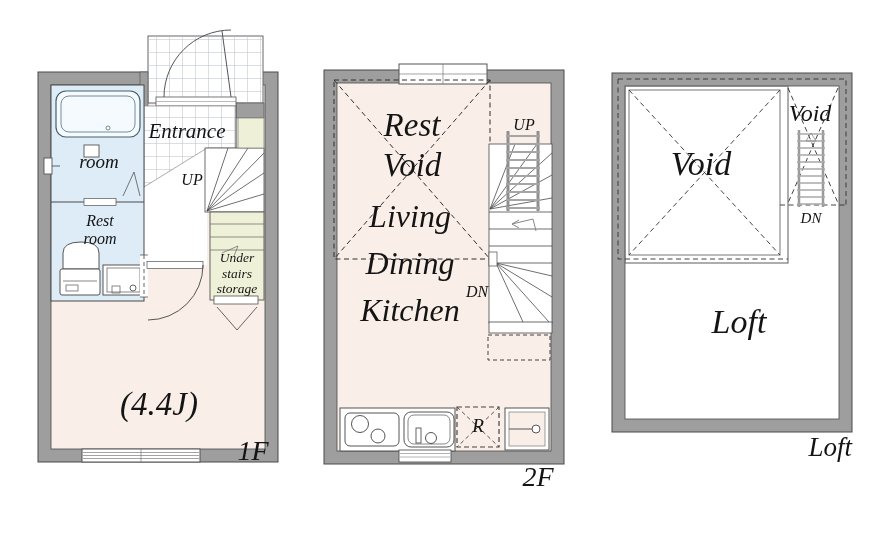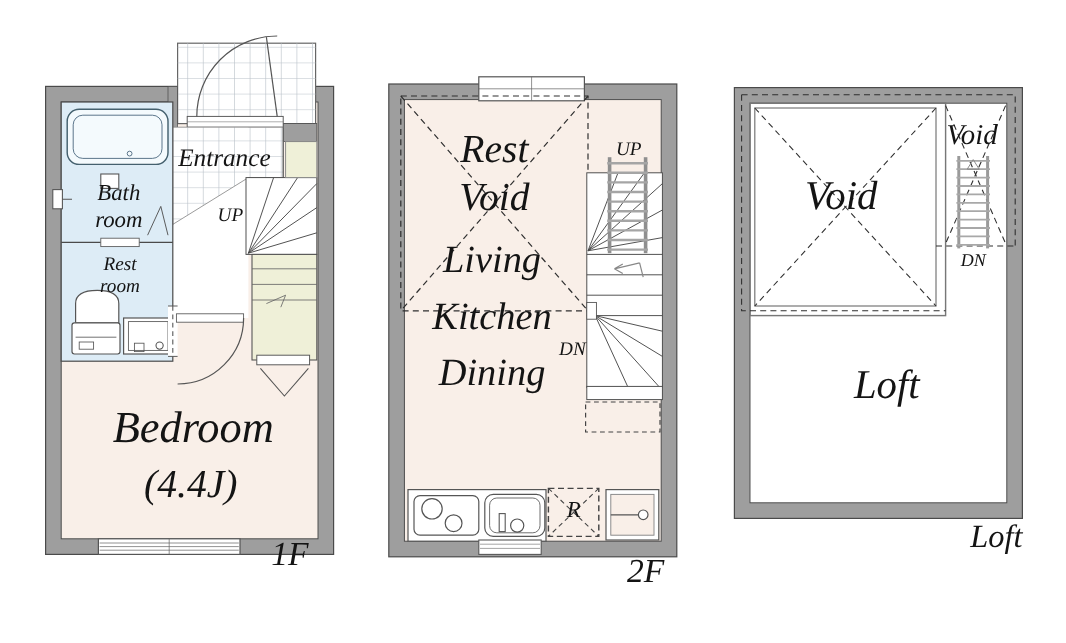--- a/index.html
+++ b/index.html
@@ -9,21 +9,21 @@
        color:#141414;text-align:center;white-space:nowrap;}
   .lbl span{display:block;}
   
   #lbl-entrance{left:137px;top:120px;width:100px;font-size:21px;line-height:22px;}
   #lbl-bath{left:55px;top:151px;width:88px;font-size:19px;line-height:22px;}
   #lbl-rest{left:58px;top:212px;width:84px;font-size:16px;line-height:18px;}
   #lbl-up1f{left:174px;top:171px;width:36px;font-size:16px;line-height:18px;}
   #lbl-storage{left:205px;top:250px;width:64px;font-size:13.5px;line-height:15.5px;}
   #lbl-bedroom{left:59px;top:336px;width:204px;font-size:37px;line-height:42px;}
   #lbl-bedroom-size{left:58px;top:385px;width:202px;font-size:33px;line-height:38px;}
-  #lbl-1f{left:226px;top:448px;width:54px;font-size:28px;line-height:30px;text-align:left;}
+  #lbl-1f{left:226px;top:436px;width:54px;font-size:28px;line-height:30px;text-align:center;}
   
   #lbl-uppervoid{left:347px;top:105px;width:130px;font-size:33px;line-height:40px;}
   #lbl-ldk{left:330px;top:193px;width:160px;font-size:32px;line-height:47px;}
   #lbl-up2f{left:506px;top:116px;width:36px;font-size:16px;line-height:18px;}
   #lbl-dn2f{left:459px;top:283px;width:36px;font-size:16px;line-height:18px;}
   #lbl-r{left:457px;top:414px;width:42px;font-size:19px;line-height:24px;}
   #lbl-2f{left:512px;top:462px;width:52px;font-size:28px;line-height:30px;}
   
   #lbl-void-large{left:641px;top:144px;width:120px;font-size:34px;line-height:40px;}
   #lbl-void-small{left:778px;top:101px;width:64px;font-size:24px;line-height:24px;}
@@ -266,40 +266,43 @@
             <line x1="797" y1="197" x2="825" y2="197"></line>
         <line x1="797" y1="204" x2="825" y2="204"></line>
       </g>
       <path d="M811,133 L806,141 L816,141 Z" fill="none" stroke="#888" stroke-width="0.8"></path>
     </g>
   </g>
 </svg>
 
   <div class="lbl" id="lbl-entrance">Entrance</div>
   <div class="lbl" id="lbl-bath">
-    <span>Bath</span>
     <span>room</span>
   </div>
   <div class="lbl" id="lbl-rest">
     <span>Rest</span>
     <span>room</span>
   </div>
   <div class="lbl" id="lbl-up1f">UP</div>
-  <div class="lbl" id="lbl-bedroom">Bedroom</div>
+  <div class="lbl" id="lbl-storage">
+    <span>Under</span>
+    <span>stairs</span>
+    <span>storage</span>
+  </div>
   <div class="lbl" id="lbl-bedroom-size">(4.4J)</div>
   <div class="lbl" id="lbl-1f">1F</div>
 
   <div class="lbl" id="lbl-uppervoid">
     <span>Rest</span>
     <span>Void</span>
   </div>
   <div class="lbl" id="lbl-ldk">
     <span>Living</span>
+    <span>Dining</span>
     <span>Kitchen</span>
-    <span>Dining</span>
   </div>
   <div class="lbl" id="lbl-up2f">UP</div>
   <div class="lbl" id="lbl-dn2f">DN</div>
   <div class="lbl" id="lbl-r">R</div>
   <div class="lbl" id="lbl-2f">2F</div>
 
   <div class="lbl" id="lbl-void-large">Void</div>
   <div class="lbl" id="lbl-void-small">Void</div>
   <div class="lbl" id="lbl-dnloft">DN</div>
   <div class="lbl" id="lbl-loft-name">Loft</div>

